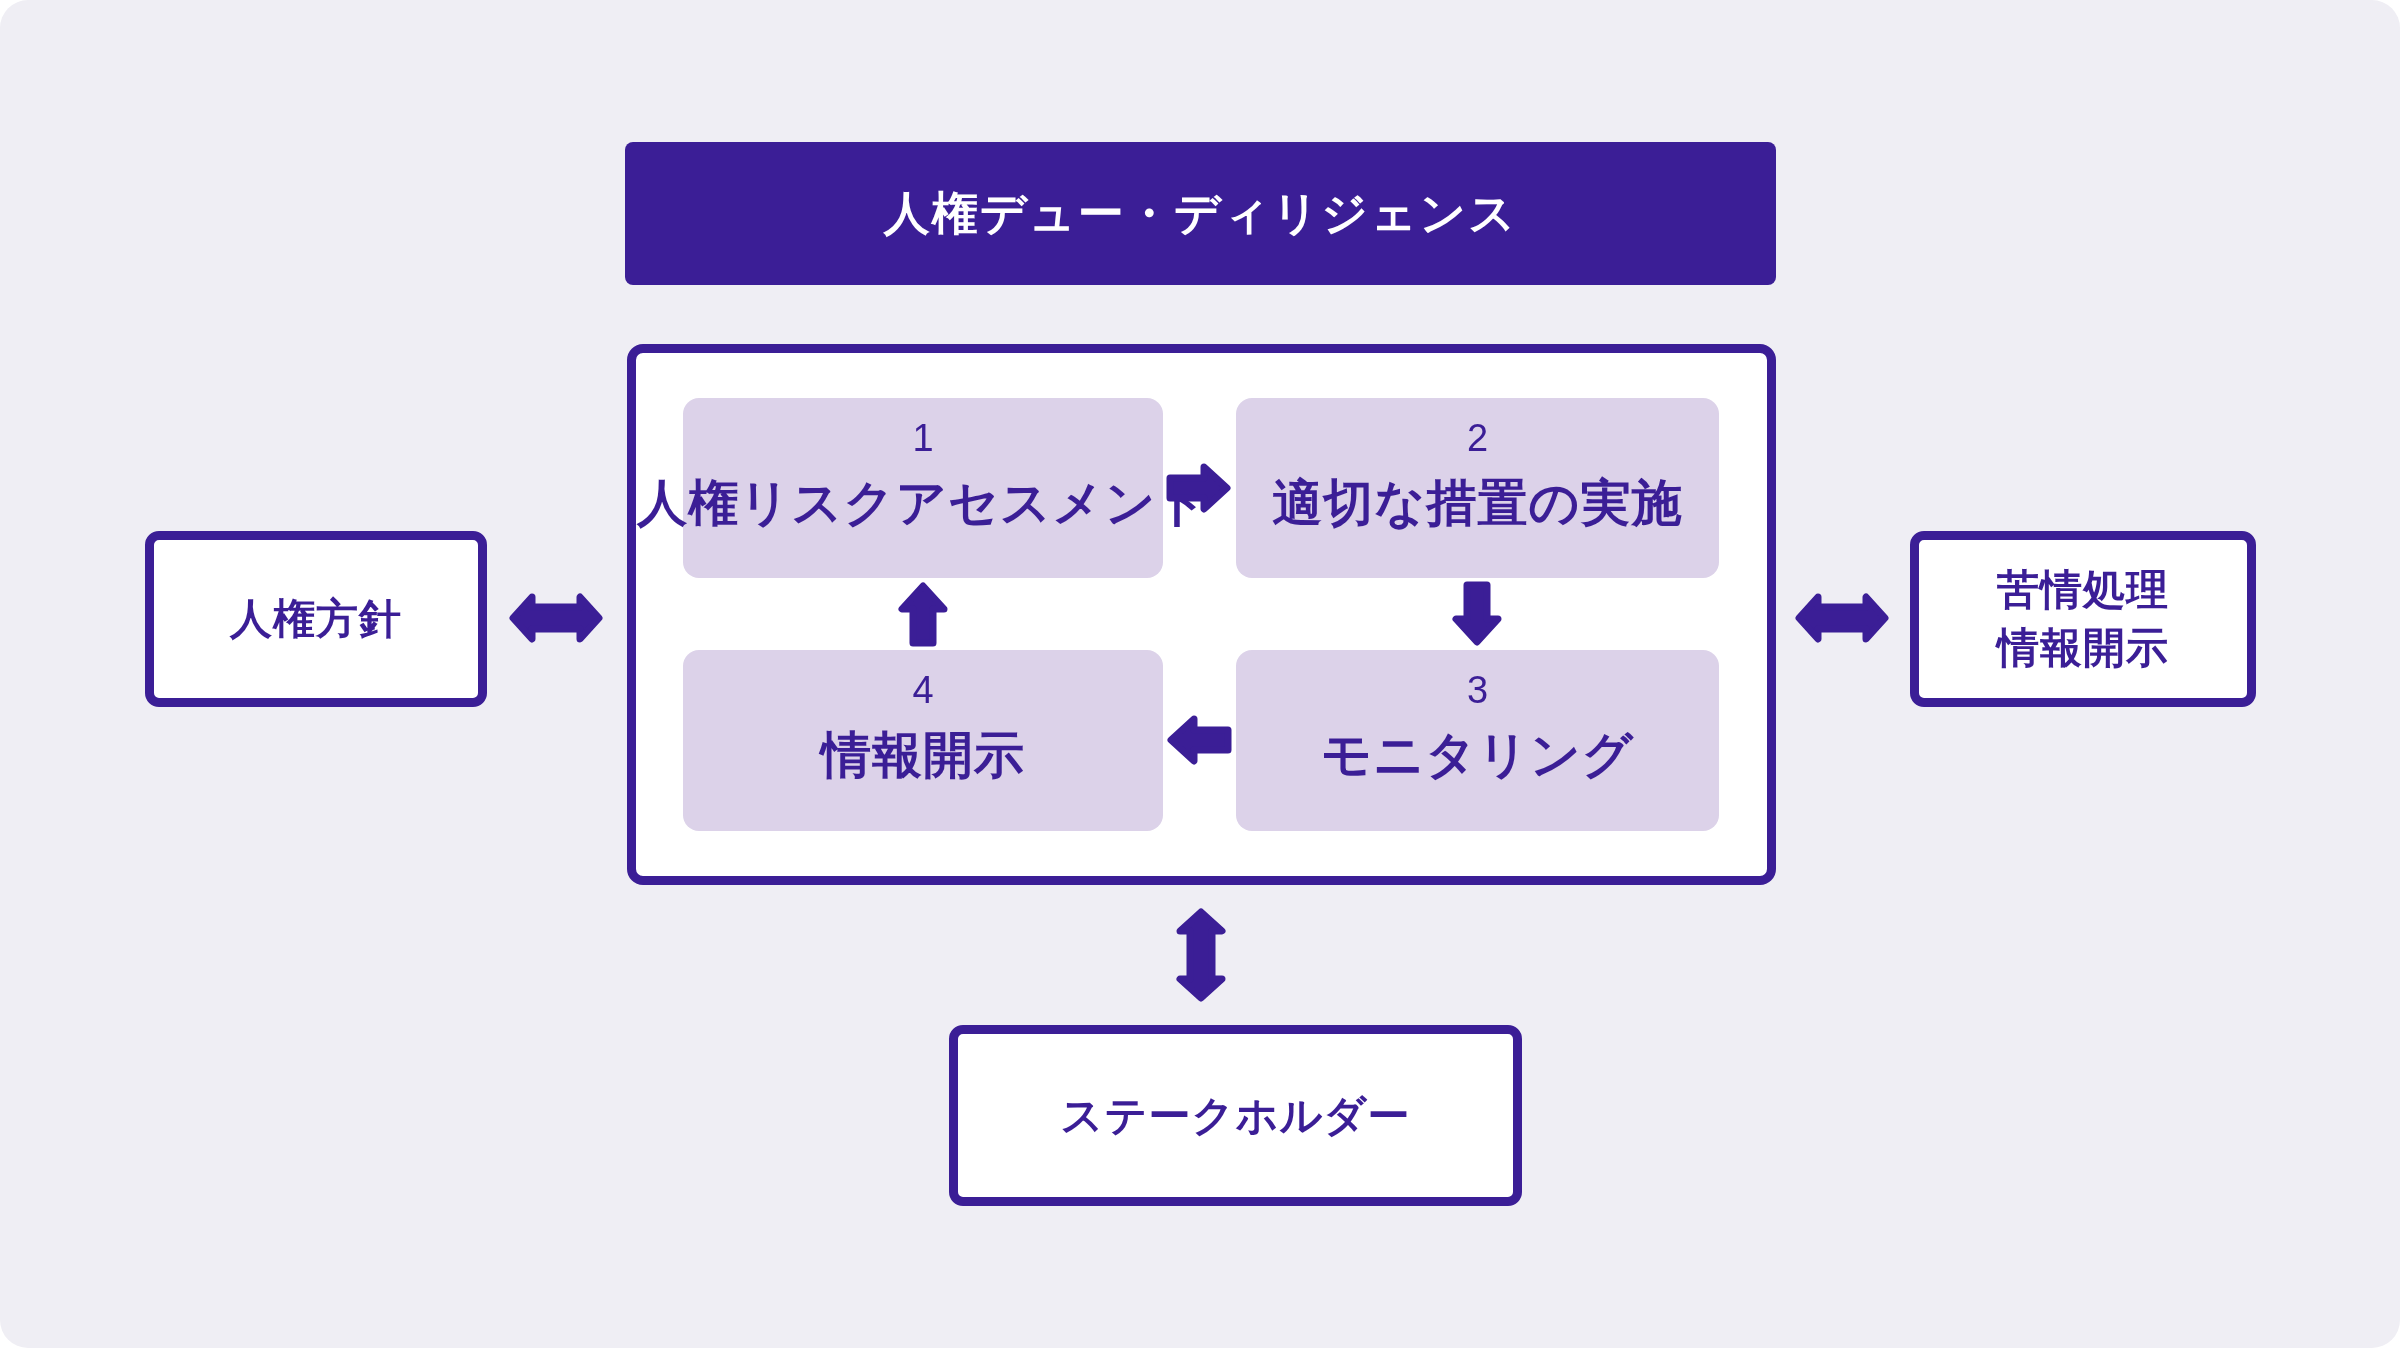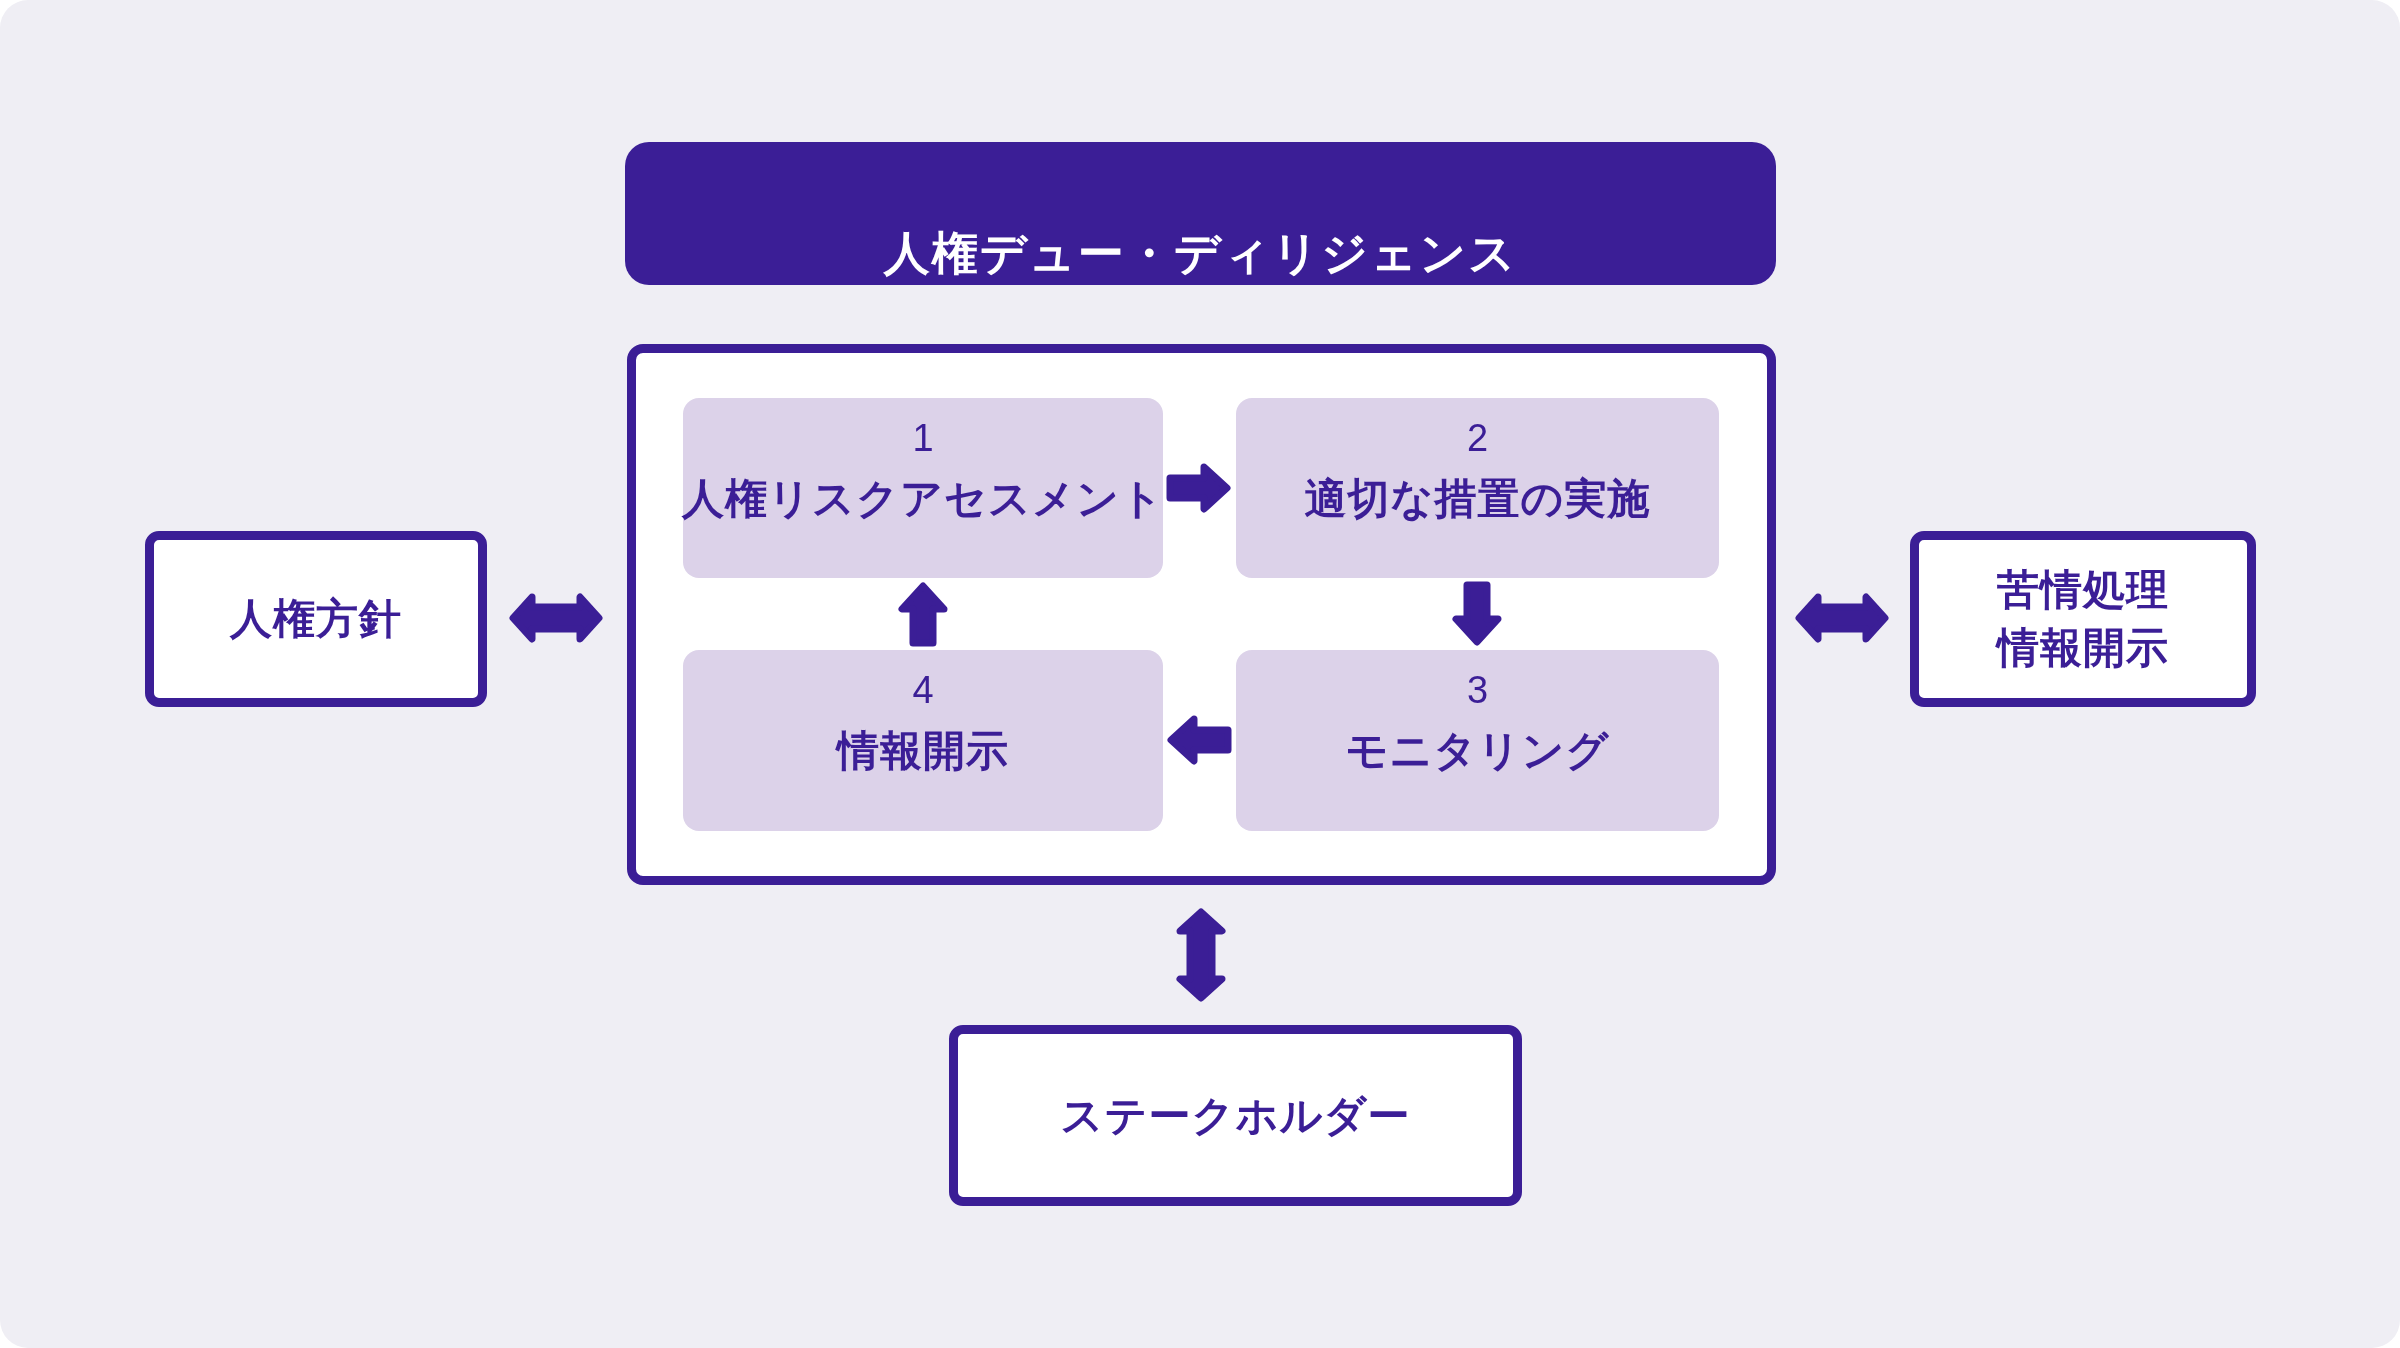--- a/index.html
+++ b/index.html
@@ -21,22 +21,22 @@
     border-radius: 28px;
     overflow: hidden;
   }
 
   
   .header-box {
     position: absolute;
     left: 625px; top: 142px;
     width: 1151px; height: 143px;
     background: var(--primary, #3B1E96);
-    border-radius: 24px;
-    display: flex; align-items: flex-end; justify-content: center;
+    border-radius: 8px;
+    display: flex; align-items: center; justify-content: center;
   }
   .header-title {
     color: var(--header-text, #ffffff);
     font-size: 46px;
     font-weight: 700;
     letter-spacing: 2px;
     white-space: nowrap;
   }
 
   
@@ -61,21 +61,21 @@
     box-sizing: border-box;
   }
   .step-number {
     font-size: 38px;
     font-weight: 400;
     color: var(--primary, #3B1E96);
     line-height: 1.1;
   }
   .step-label {
     margin-top: 16px;
-    font-size: 42px;
+    font-size: 50px;
     font-weight: 700;
     color: var(--primary, #3B1E96);
     line-height: 1.1;
     letter-spacing: 1px;
     white-space: nowrap;
   }
   .step-1 { left: 47px;  top: 45px;  width: 480px; height: 180px; }
   .step-2 { left: 600px; top: 45px;  width: 483px; height: 180px; }
   .step-3 { left: 600px; top: 297px; width: 483px; height: 181px; }
   .step-4 { left: 47px;  top: 297px; width: 480px; height: 181px; }

